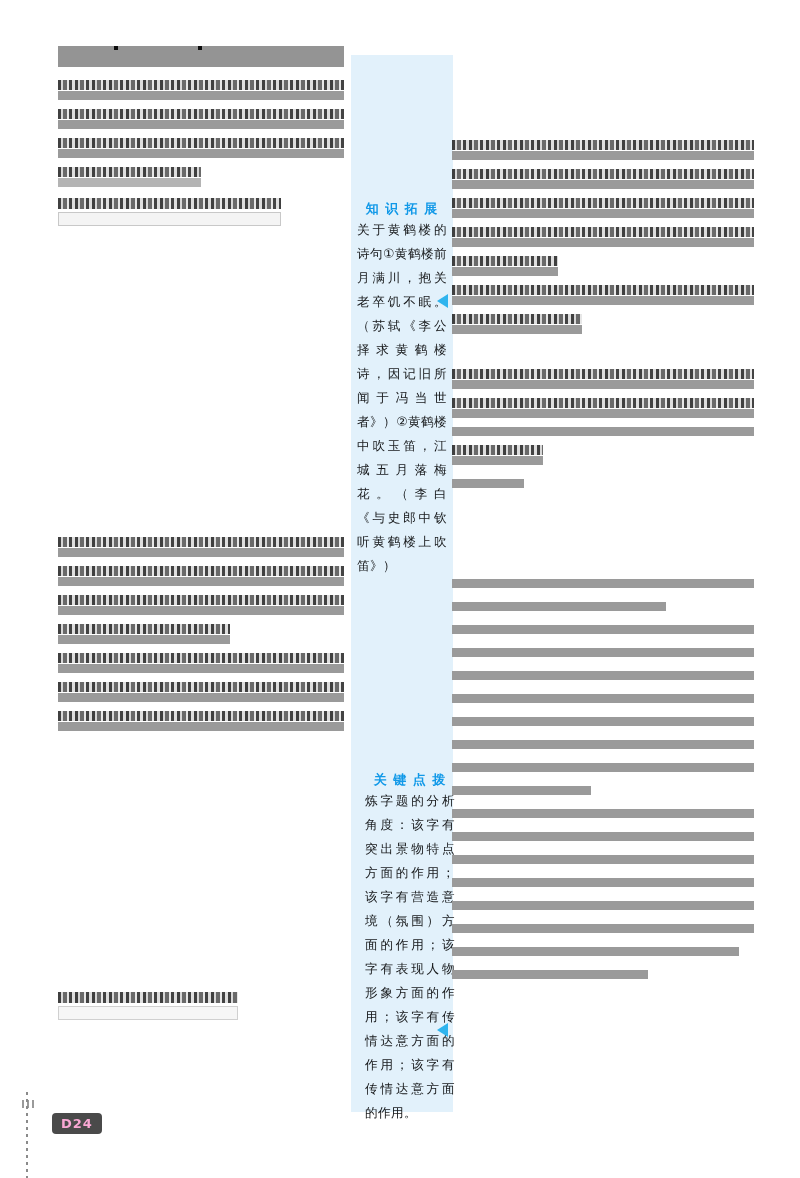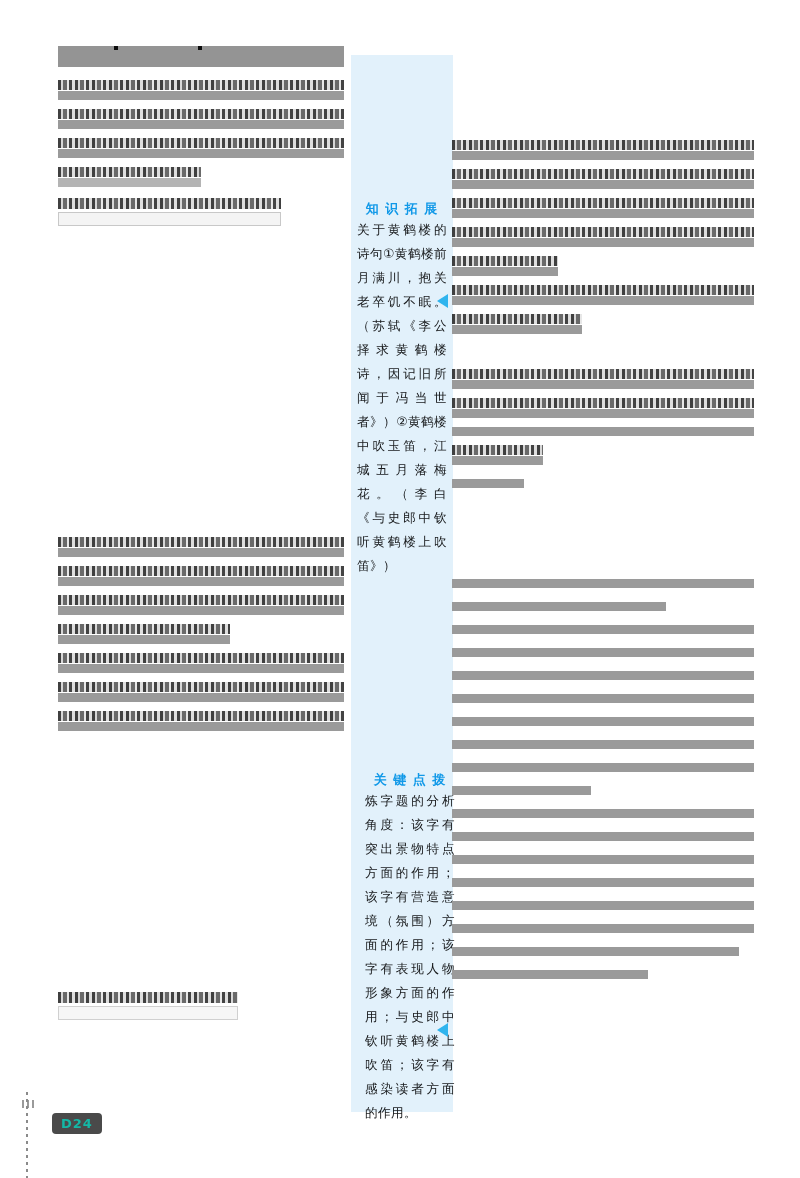--- a/index.html
+++ b/index.html
@@ -180,21 +180,21 @@
 
   <div class="col-center">
 
     <div class="blk1">
       <div class="cc-title">知 识 拓 展</div>
       <div class="cc-body">关于黄鹤楼的诗句①黄鹤楼前月满川，抱关老卒饥不眠。（苏轼《李公择求黄鹤楼诗，因记旧所闻于冯当世者》）②黄鹤楼中吹玉笛，江城五月落梅花。（李白《与史郎中钦听黄鹤楼上吹笛》）</div>
     </div>
 
     <div class="blk2">
       <div class="cc-title">关 键 点 拨</div>
-      <div class="cc-body">炼字题的分析角度：该字有突出景物特点方面的作用；该字有营造意境（氛围）方面的作用；该字有表现人物形象方面的作用；与史郎中钦听黄鹤楼上吹笛；该字有感染读者方面的作用。</div>
+      <div class="cc-body">炼字题的分析角度：该字有突出景物特点方面的作用；该字有营造意境（氛围）方面的作用；该字有表现人物形象方面的作用；该字有传情达意方面的作用；该字有传情达意方面的作用。</div>
     </div>
   </div>
 
   <div class="arrow a1"></div>
   <div class="arrow a2"></div>
 
   <div class="col-right">
 
 
     <div>
@@ -308,19 +308,19 @@
         </div>
       <div class="line" style="width:65%">
           <div class="bar" style="width:100%"></div>
         </div>
     </div>
   </div>
 
   <div class="perf-corner"></div>
   <div class="perforation"></div>
 
-  <div style="position:absolute;left:52px;top:1113px;background:#4a4a4a;color:#14b8a6;
+  <div style="position:absolute;left:52px;top:1113px;background:#4a4a4a;color:#f9a8d4;
               font-family:'DejaVu Sans',sans-serif;font-weight:bold;font-size:13px;
               padding:3px 9px;border-radius:4px;letter-spacing:1px;">
     <span>D24</span>
   </div>
 
 </div>
 
 </body></html>

